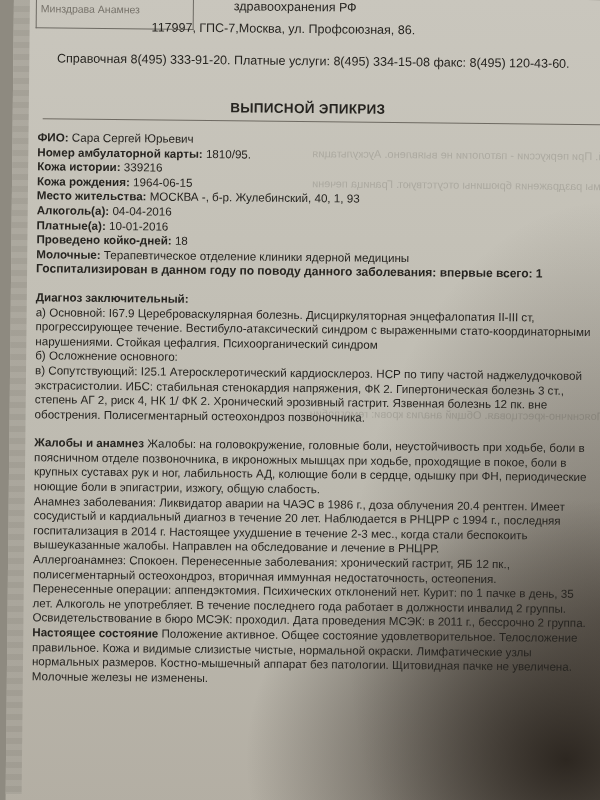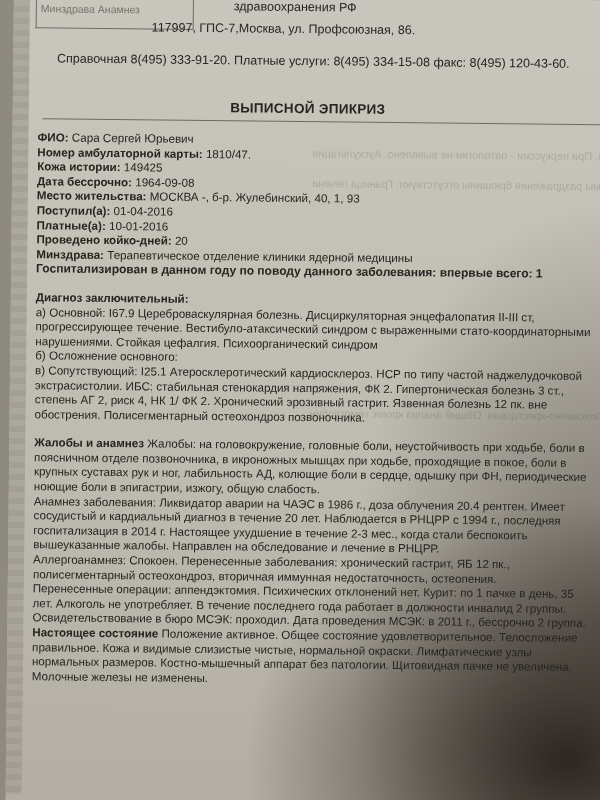--- a/index.html
+++ b/index.html
@@ -87,48 +87,48 @@
   <div class="title">ВЫПИСНОЙ ЭПИКРИЗ</div>
   <div class="divider"></div>
 
   <div class="content">
     <div class="row">
       <b>ФИО:</b>
       <span>Сара Сергей Юрьевич</span>
     </div>
     <div class="row">
       <b>Номер амбулаторной карты:</b>
-      <span>1810/47.</span>
+      <span>1810/95.</span>
     </div>
     <div class="row">
       <b>Кожа истории:</b>
-      <span>149425</span>
+      <span>339216</span>
     </div>
     <div class="row">
-      <b>Дата бессрочно:</b>
-      <span>1964-09-08</span>
+      <b>Кожа рождения:</b>
+      <span>1964-06-15</span>
     </div>
     <div class="row">
       <b>Место жительства:</b>
       <span>МОСКВА -, б-р. Жулебинский, 40, 1, 93</span>
     </div>
     <div class="row">
-      <b>Поступил(а):</b>
-      <span>01-04-2016</span>
+      <b>Алкоголь(а):</b>
+      <span>04-04-2016</span>
     </div>
     <div class="row">
       <b>Платные(а):</b>
       <span>10-01-2016</span>
     </div>
     <div class="row">
       <b>Проведено койко-дней:</b>
-      <span>20</span>
+      <span>18</span>
     </div>
     <div class="row">
-      <b>Минздрава:</b>
+      <b>Молочные:</b>
       <span>Терапевтическое отделение клиники ядерной медицины</span>
     </div>
     <div class="row strong-line">
       <span>Госпитализирован в данном году по поводу данного заболевания:</span>
       <span>впервые всего: 1</span>
     </div>
 
     <div class="gap"></div>
 
     <div class="section-head">Диагноз заключительный:</div>

